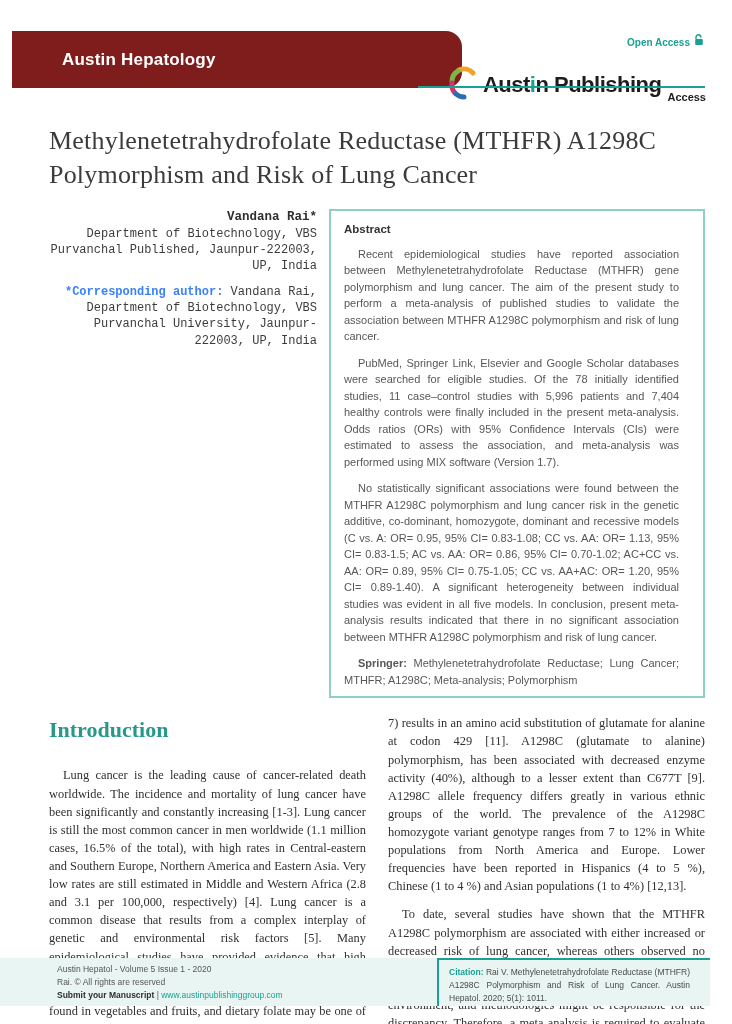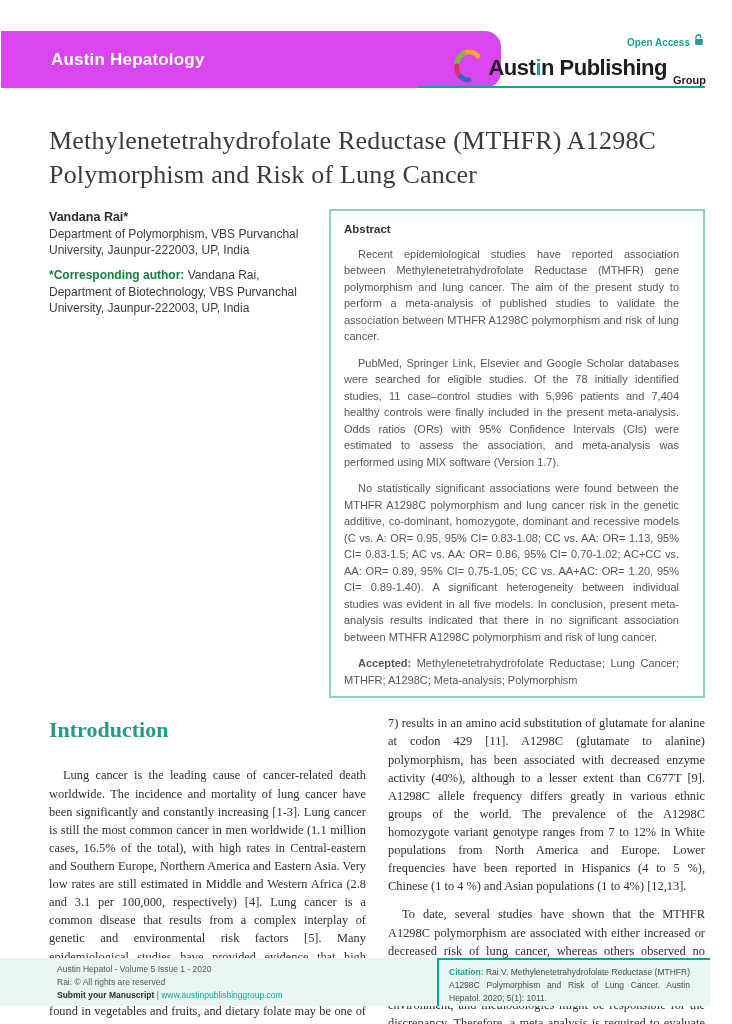--- a/index.html
+++ b/index.html
@@ -4,58 +4,58 @@
 <style>
   * { margin:0; padding:0; box-sizing:border-box; }
   html,body { background:#ffffff; }
   .page {
     position:relative; width:732px; height:1024px; margin:0 auto;
     background:#ffffff; overflow:hidden;
     font-family:"Liberation Sans", sans-serif;
   }
   
   .banner {
-    position:absolute; left:1px; top:31px; width:500px; height:57px;
-    background:#d946ef; border-radius:0 16px 16px 0;
+    position:absolute; left:12px; top:31px; width:450px; height:57px;
+    background:#7f1d1d; border-radius:0 16px 16px 0;
   }
   .banner-title {
     color:#ffffff; font-weight:bold; font-size:17px;
     line-height:57px; padding-left:50px; letter-spacing:.2px;
   }
   .open-access {
     position:absolute; top:34px; right:28px;
     color:#1aa193; font-size:10px; font-weight:bold;
     display:flex; align-items:flex-end; gap:4px;
   }
   .logo {
-    position:absolute; top:47px; right:26px;
+    position:absolute; top:64px; right:26px;
     display:flex; align-items:center; gap:2px;
   }
   .logo-text { font-size:22px; font-weight:bold; color:#1d1d1d; letter-spacing:-0.5px; }
   .logo-text .teal-i { color:#1aa193; }
   .logo-group { font-size:11px; font-weight:bold; color:#1d1d1d; margin-left:4px; align-self:flex-end; padding-bottom:3px; }
   .header-rule {
     position:absolute; top:86px; left:418px; width:287px; height:2px; background:#1aa193;
   }
   
   .content { position:absolute; left:49px; top:115px; width:656px; }
   .article-type { color:#1aa193; font-size:12px; font-weight:bold; }
   .article-title {
     font-family:Liberation Serif, serif; font-size:26px; font-weight:normal;
     color:#3b3b3b; line-height:1.32; margin-top:9px; letter-spacing:.2px;
   }
   
   .row1 { display:flex; margin-top:16px; gap:12px; }
   .author-col {
     width:268px; flex:0 0 268px;
-    font-family:Liberation Sans, sans-serif; font-size:12px; color:#3c3c3c; line-height:1.36;
+    font-family:Liberation Mono, monospace; font-size:12px; color:#3c3c3c; line-height:1.36;text-align:right;
   }
   .author-name { font-weight:bold; font-size:12.5px; color:#2e2e2e; }
   .author-col p { margin-bottom:9px; }
-  .corr-label { color:#15803d; font-weight:bold; }
+  .corr-label { color:#3b82f6; font-weight:bold; }
   .date-label { font-weight:bold; color:#2e2e2e; }
   .abstract-box {
     flex:1 1 auto; border:2px solid #8ecfc6; background:#ffffff;
     padding:10px 24px 8px 13px;
     font-size:11px; color:#575757; line-height:1.5; text-align:justify;
   }
   .abstract-box h3 { font-size:11.5px; color:#333333; margin-bottom:8px; font-weight:bold; }
   .abstract-box p { text-indent:14px; margin-bottom:10px; }
   .abstract-box p.keywords { margin-bottom:0; }
   .kw-label { font-weight:bold; }
@@ -110,42 +110,42 @@
   <div class="logo">
     <span>
       <svg width="34" height="38" viewBox="0 0 34 38">
         <path d="M12 6 A12 12 0 0 1 26 9" fill="none" stroke="#f0a427" stroke-width="5" stroke-linecap="round"></path>
         <path d="M5 17 A12 12 0 0 1 11 7" fill="none" stroke="#7ab648" stroke-width="5" stroke-linecap="round"></path>
         <path d="M8 29 A12 12 0 0 1 5 19" fill="none" stroke="#d6336c" stroke-width="5" stroke-linecap="round"></path>
         <path d="M17 33 A12 12 0 0 1 9 30" fill="none" stroke="#2d6cb5" stroke-width="5" stroke-linecap="round"></path>
       </svg>
     </span>
     <span class="logo-text"><span>Aust</span><span class="teal-i">i</span><span>n Publishing</span></span>
-    <span class="logo-group">Group</span>
+    <span class="logo-group">Access</span>
   </div>
 
   <div class="header-rule"></div>
 
   <div class="content">
 
     <h1 class="article-title">Methylenetetrahydrofolate Reductase (MTHFR) A1298C Polymorphism and Risk of Lung Cancer</h1>
 
     <div class="row1">
       <div class="author-col">
         <div class="author-name">Vandana Rai*</div>
-        <p>Department of Polymorphism, VBS Purvanchal University, Jaunpur-222003, UP, India</p>
+        <p>Department of Biotechnology, VBS Purvanchal Published, Jaunpur-222003, UP, India</p>
         <p><span class="corr-label">*Corresponding author: </span><span>Vandana Rai, Department of Biotechnology, VBS Purvanchal University, Jaunpur-222003, UP, India</span></p>
       </div>
 
       <div class="abstract-box">
         <h3>Abstract</h3>
         <p>Recent epidemiological studies have reported association between Methylenetetrahydrofolate Reductase (MTHFR) gene polymorphism and lung cancer. The aim of the present study to perform a meta-analysis of published studies to validate the association between MTHFR A1298C polymorphism and risk of lung cancer.</p>
         <p>PubMed, Springer Link, Elsevier and Google Scholar databases were searched for eligible studies. Of the 78 initially identified studies, 11 case–control studies with 5,996 patients and 7,404 healthy controls were finally included in the present meta-analysis. Odds ratios (ORs) with 95% Confidence Intervals (CIs) were estimated to assess the association, and meta-analysis was performed using MIX software (Version 1.7).</p>
         <p>No statistically significant associations were found between the MTHFR A1298C polymorphism and lung cancer risk in the genetic additive, co-dominant, homozygote, dominant and recessive models (C vs. A: OR= 0.95, 95% CI= 0.83-1.08; CC vs. AA: OR= 1.13, 95% CI= 0.83-1.5; AC vs. AA: OR= 0.86, 95% CI= 0.70-1.02; AC+CC vs. AA: OR= 0.89, 95% CI= 0.75-1.05; CC vs. AA+AC: OR= 1.20, 95% CI= 0.89-1.40). A significant heterogeneity between individual studies was evident in all five models. In conclusion, present meta-analysis results indicated that there in no significant association between MTHFR A1298C polymorphism and risk of lung cancer.</p>
-        <p class="keywords"><span class="kw-label">Accepted: </span><span>Methylenetetrahydrofolate Reductase; Lung Cancer; MTHFR; A1298C; Meta-analysis; Polymorphism</span></p>
+        <p class="keywords"><span class="kw-label">Springer: </span><span>Methylenetetrahydrofolate Reductase; Lung Cancer; MTHFR; A1298C; Meta-analysis; Polymorphism</span></p>
       </div>
     </div>
 
     <div class="row2">
       <div class="col">
         <div class="sec-heading">Introduction</div>
         <p>Lung cancer is the leading cause of cancer-related death worldwide. The incidence and mortality of lung cancer have been significantly and constantly increasing [1-3]. Lung cancer is still the most common cancer in men worldwide (1.1 million cases, 16.5% of the total), with high rates in Central-eastern and Southern Europe, Northern America and Eastern Asia. Very low rates are still estimated in Middle and Western Africa (2.8 and 3.1 per 100,000, respectively) [4]. Lung cancer is a common disease that results from a complex interplay of genetic and environmental risk factors [5]. Many epidemiological studies have provided evidence that high consumption of vegetables and fruits is associated with a reduced risk of lung cancer [6]. Folate is one of the constituents found in vegetables and fruits, and dietary folate may be one of the micronutrients that provide protection against lung carcinogenesis [6].</p>
 
       </div>
 

